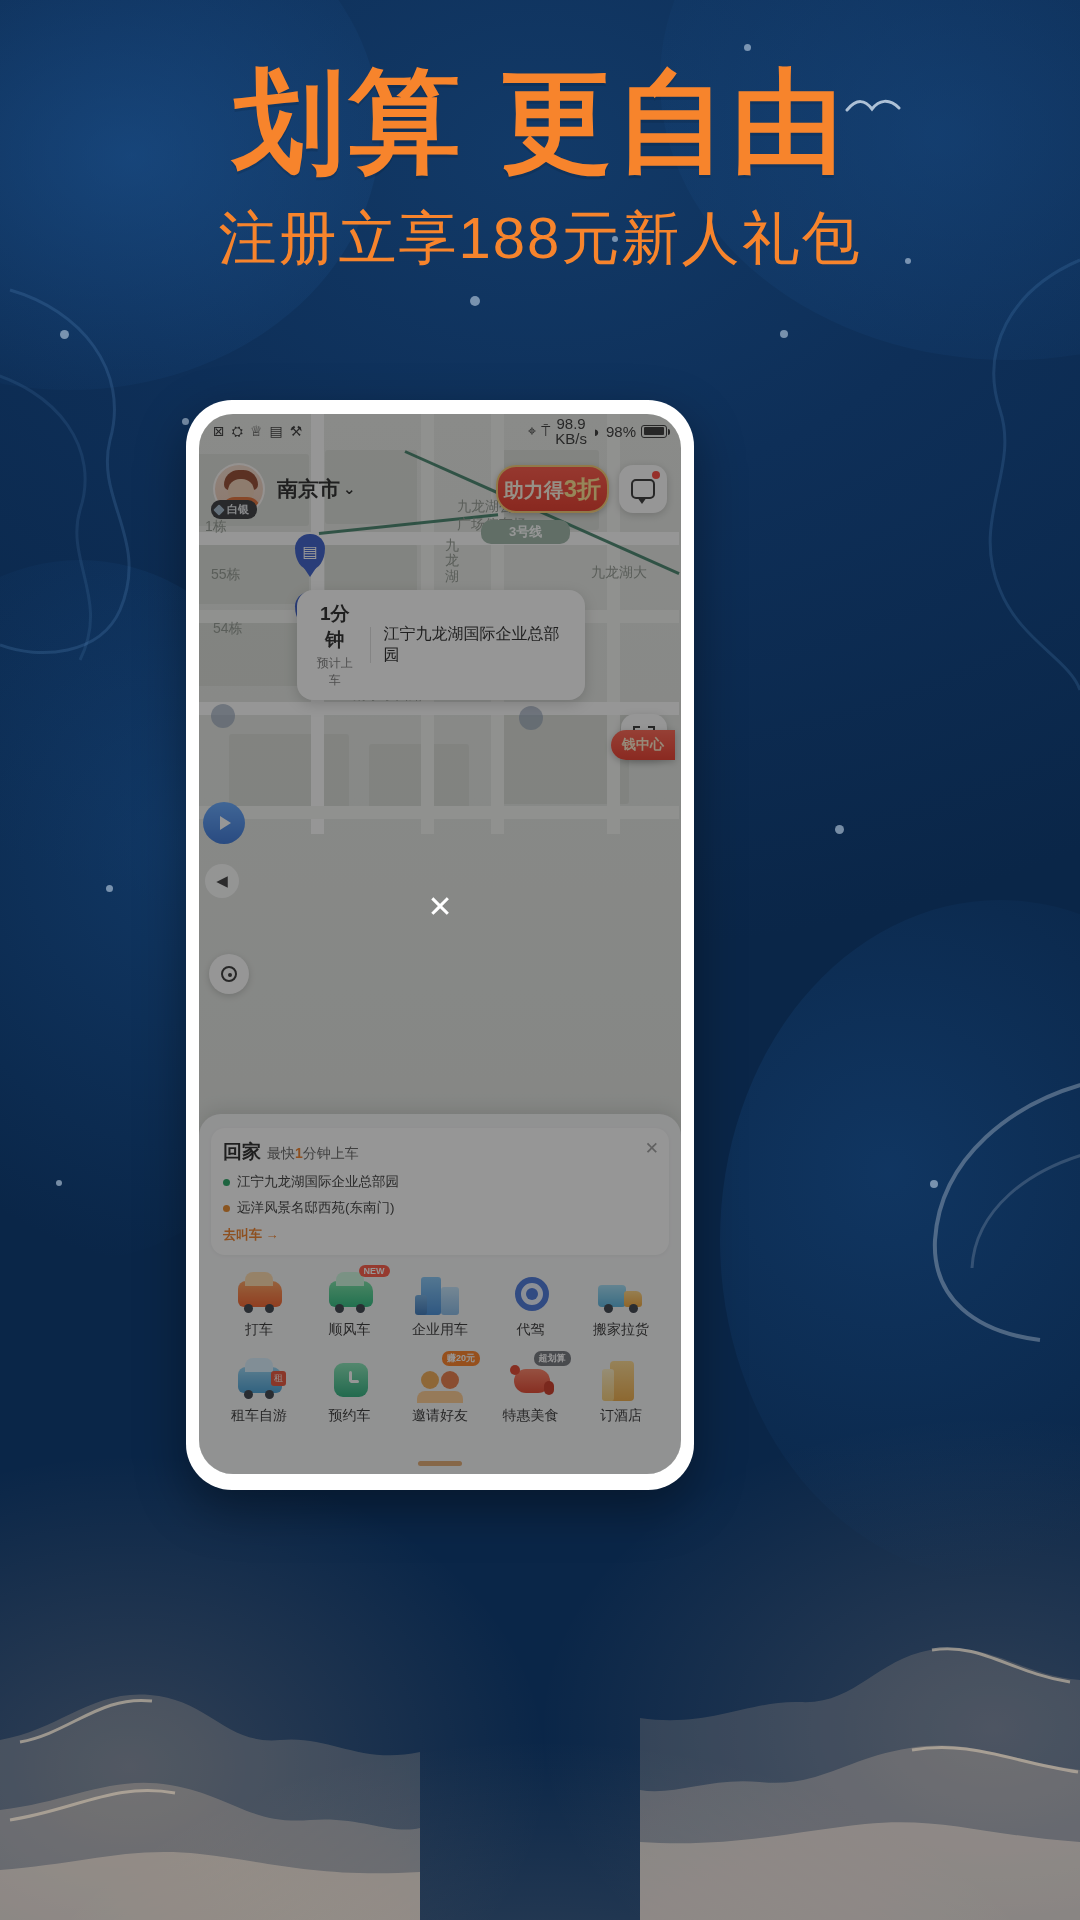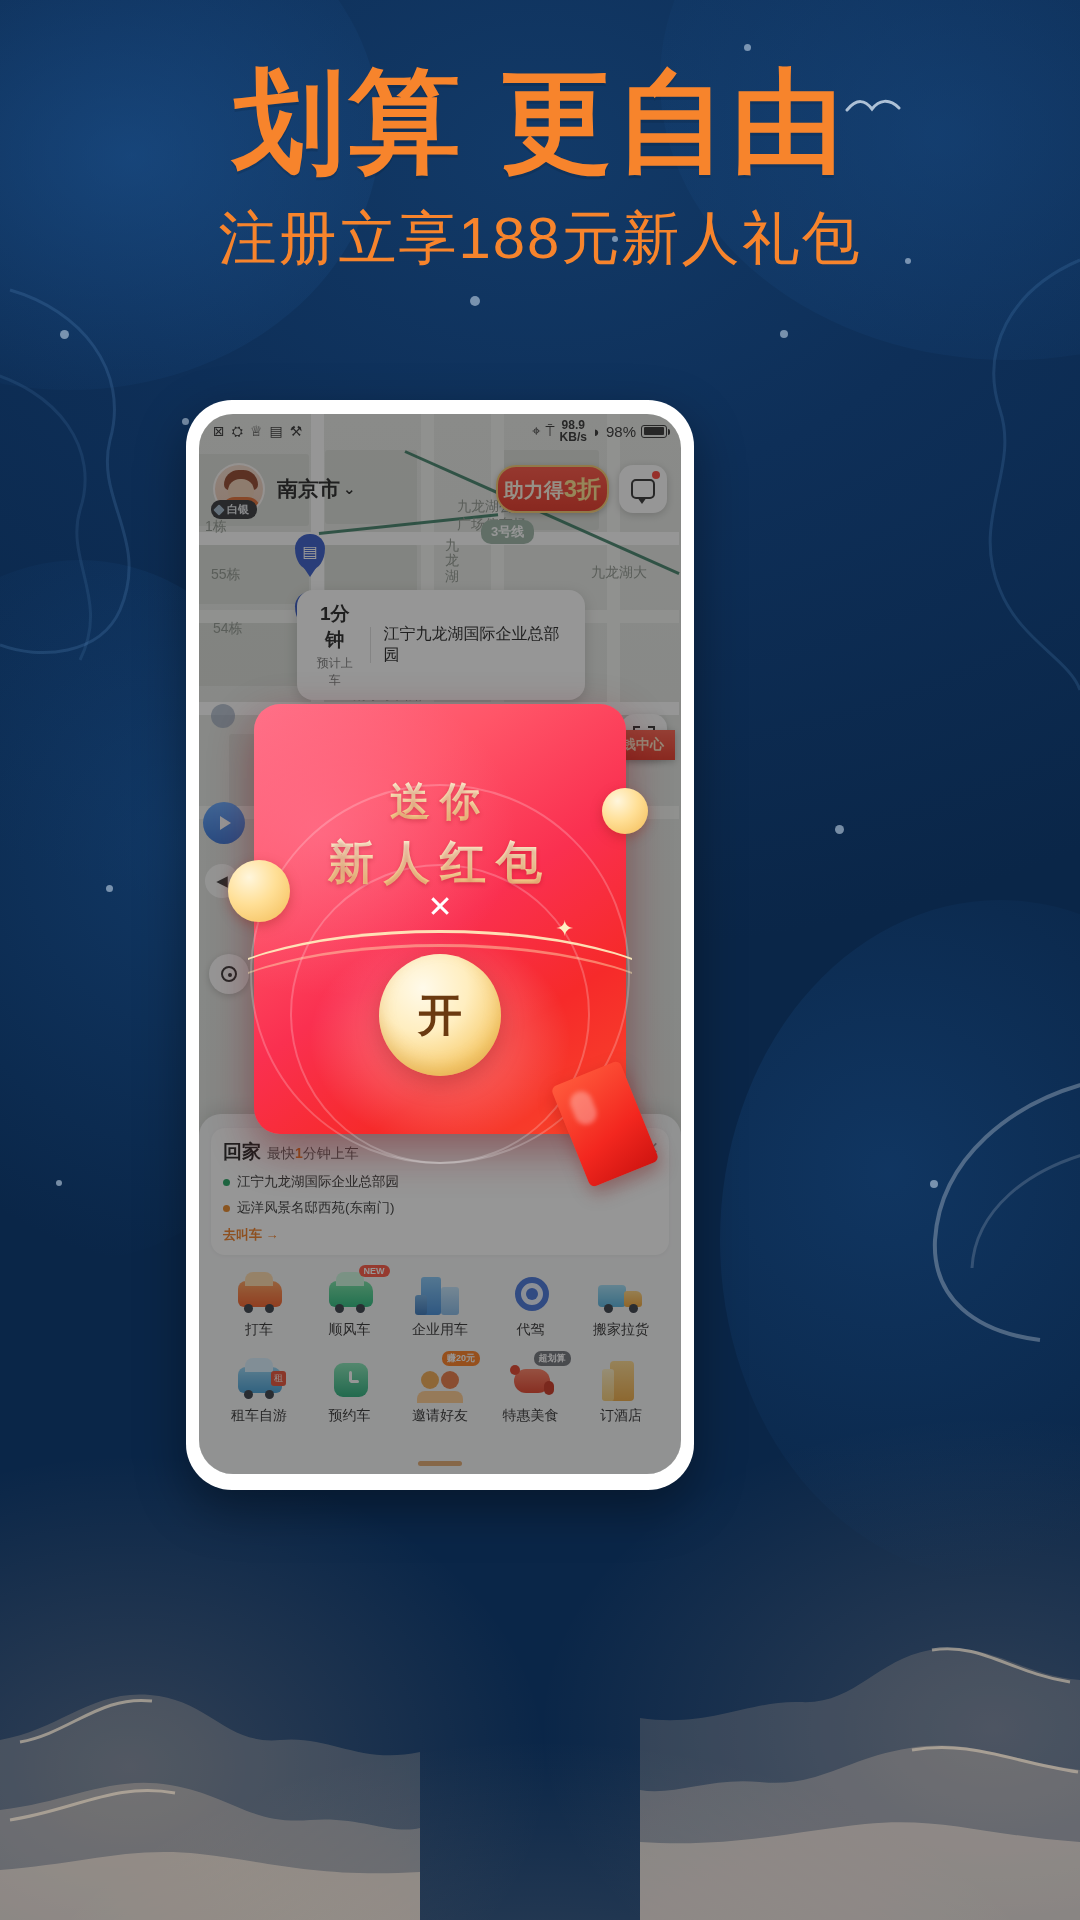--- a/index.html
+++ b/index.html
@@ -83,21 +83,21 @@
   .greenline {
     position:absolute; height:3px; background:#1f6b4f; opacity:.85;
     transform-origin:left center;
   }
   .maplabel {
     position:absolute; color:#8d948c; font-size:14px; line-height:1.25;
     font-weight:500; white-space:nowrap;
   }
   .metroPill {
     position:absolute; background:#9ab3a4; color:#fff; font-size:13px;
-    padding:3px 10px; border-radius:10px; font-weight:600;
+    padding:3px 28px; border-radius:10px; font-weight:600;
   }
   .poi {
     position:absolute; width:30px; height:36px; background:#2f55c8;
     border-radius:15px 15px 15px 15px/ 15px 15px 22px 22px;
     display:flex; align-items:center; justify-content:center;
   }
   .poi:after{
     content:""; position:absolute; bottom:-7px; left:50%; margin-left:-6px;
     border-left:6px solid transparent; border-right:6px solid transparent;
     border-top:9px solid #2f55c8;
@@ -110,21 +110,21 @@
   #statusbar {
     position:absolute; top:0; left:0; width:100%; height:34px;
     display:flex; align-items:center; padding:0 14px;
     font-size:15px; color:#2b2b2b; z-index:12;
   }
   #sb-left { display:flex; align-items:center; gap:7px; }
   #sb-left span { font-size:14px; line-height:1; }
   #sb-time { position:absolute; left:0; width:100%; text-align:center;
     font-size:16px; font-weight:600; letter-spacing:.3px; }
   #sb-right { margin-left:auto; display:flex; align-items:center; gap:5px; z-index:2; }
-  .netspd { font-size:12px; line-height:1.0; text-align:center; font-weight:700; }
+  .netspd { font-size:15px; line-height:1.0; text-align:center; font-weight:400; }
   .batt { width:26px; height:13px; border:1.6px solid #2b2b2b; border-radius:3px;
     position:relative; display:inline-block; }
   .batt:after{content:"";position:absolute;right:-4px;top:3px;width:2.5px;height:6px;background:#2b2b2b;border-radius:0 2px 2px 0;}
   .batt i{position:absolute;left:1.5px;top:1.5px;bottom:1.5px;width:85%;background:#2b2b2b;border-radius:1px;display:block;}
 
   
   #appTop { position:absolute; top:44px; left:0; width:100%; height:62px; z-index:15;
     display:flex; align-items:center; padding:0 14px; }
   #avatarWrap { position:relative; width:52px; height:52px; }
   #avatar {
@@ -653,31 +653,16 @@
           <div class="lbl">订酒店</div>
         </div>
       </div>
     </div>
 
     <div id="handleBar"></div>
   </div>
 
   <div id="dim"></div>
 
-  <div id="modal">
-    <div class="ring" style="width:300px;height:300px"></div>
-    <div class="ring" style="width:380px;height:380px"></div>
-    <div id="swoosh">
-      <div class="line"></div>
-          <div class="line l2"></div>
-    </div>
-    <div id="modalT1">送你</div>
-    <div id="modalT2">新人红包</div>
-    <div id="sparkle">✦</div>
-    <div id="openBtn">开</div>
-    <div class="sideCoin" id="coinL"></div>
-    <div class="sideCoin" id="coinR"></div>
-    <div id="ribbon"></div>
-  </div>
   <div id="modalClose">✕</div>
 
 </div>
 </div>
 
 </body></html>

